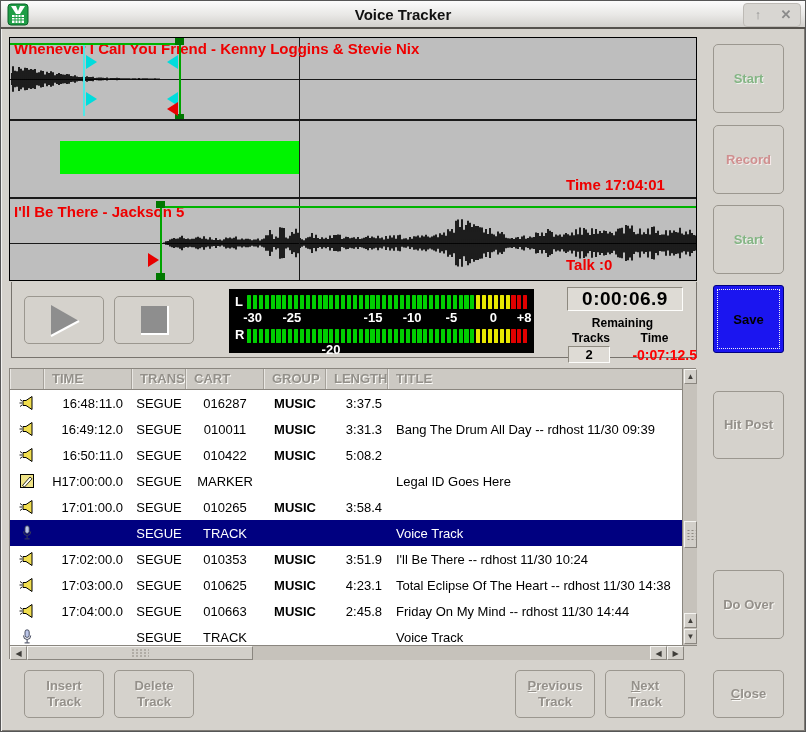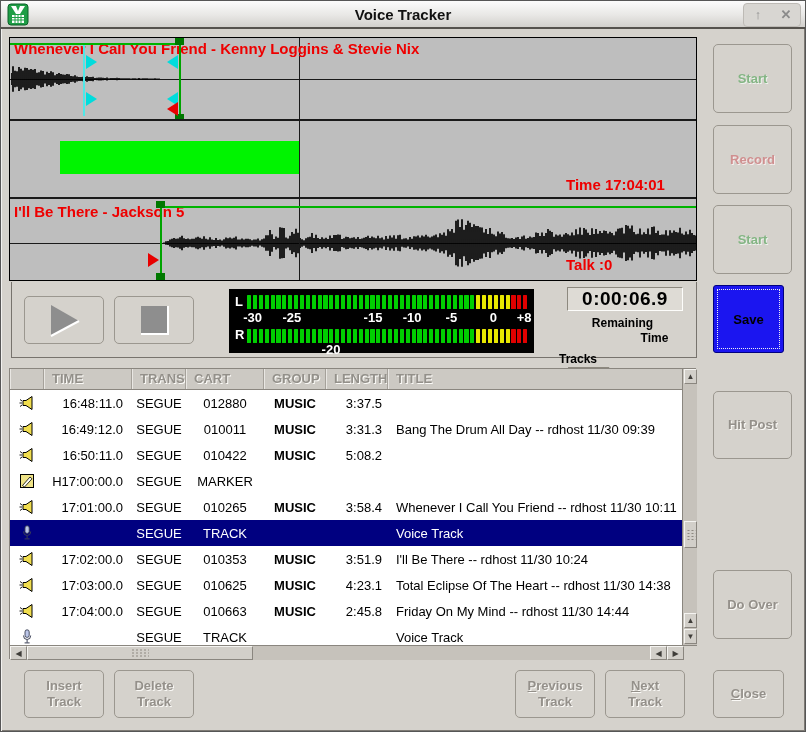--- a/index.html
+++ b/index.html
@@ -55,35 +55,35 @@
   .bars span { flex:1; border-radius:0.5px; }
   #meter-scale { position:absolute; left:18px; top:21px; width:280px; height:16px; }
   #meter-scale b { position:absolute; transform:translateX(-50%); color:#fff; font-size:13px; font-weight:bold; }
 
   #elapsed { position:absolute; left:566px; top:286px; width:116px; height:24px; background:#dedbd5;
     border:1px solid; border-color:#8d897f #fdfdfb #fdfdfb #8d897f; text-align:center;
     font-size:19px; font-weight:bold; color:#000; line-height:22px; letter-spacing:0.5px; }
   #remaining { position:absolute; left:545px; top:315px; width:153px; font-size:12px; font-weight:bold; color:#000; }
   #remaining .rem-title { text-align:center; margin-bottom:1px; }
   #rem-heads { display:flex; }
-  #rem-heads span:first-child { width:64px; text-align:center;margin-top:21px; }
+  #rem-heads span:first-child { width:64px; text-align:right; }
   #rem-heads span:last-child { flex:1; text-align:center; }
   #rem-vals { display:flex; margin-top:1px; align-items:center; }
   #tracks-box { margin-left:22px; width:42px; height:17px; background:#dedbd5; border:1px solid;
     border-color:#8d897f #fdfdfb #fdfdfb #8d897f; text-align:center; font-weight:bold; font-size:13px; line-height:15px; }
   #rem-time { flex:1; text-align:right; color:#ff0000; font-size:14px; font-weight:bold; padding-right:2px; }
 
   
   .graybtn { position:absolute; background:#d5d2cc; border:1px solid #9b978f; border-radius:5px;
     display:flex; flex-direction:column; align-items:center; justify-content:center;
     font-size:13px; font-weight:bold; line-height:16px; text-align:center; }
   .eng { color:#94908a; text-shadow:1px 1px 0 #fbfaf7; }
   .gtext { color:#84b584; text-shadow:1px 1px 0 #eef3ee; }
   .rtext { color:#cf8f8f; text-shadow:1px 1px 0 #f6eded; }
-  .rightcol { left:712px; width:79px; height:69px;align-items:center; }
+  .rightcol { left:712px; width:71px; height:69px;align-items:center; }
   #btn-save { left:712px; width:71px; height:68px; top:284px; position:absolute; background:#1b15f0;
     border:1px solid #000080; border-radius:3px; color:#000; font-weight:bold; font-size:13px;
     display:flex; align-items:center; justify-content:center; outline:1px dotted #efefef; outline-offset:-5px; }
   .u { text-decoration:underline; }
 
   
   #logtable { position:absolute; left:8px; top:367px; width:687px; height:291px; background:#fff;
     border:1px solid #8a867f; }
   #thead { position:absolute; left:0; top:0; width:672px; height:21px; background:#ccc9c3; display:flex;
     border-bottom:1px solid #8a867f; }
@@ -353,21 +353,21 @@
     <div class="hc hctitle" style="border-right:none">TITLE</div>
   </div>
   <div id="tbody">
       <div class="trow">
         <div class="c ci"><svg width="16" height="16" viewBox="0 0 16 16">
             <polygon points="13,1.5 13,14.5 7,10.5 4,10.5 4,5.5 7,5.5" fill="#f0dd4e" stroke="#000" stroke-width="1"></polygon>
             <path d="M3 6 L1 4.5 M3 8 L0.5 8 M3 10 L1 11.5" stroke="#000" stroke-width="0.9" fill="none"></path>
           </svg></div>
         <div class="c ctime">16:48:11.0</div>
         <div class="c ctrans">SEGUE</div>
-        <div class="c ccart">012880</div>
+        <div class="c ccart">016287</div>
         <div class="c cgroup">MUSIC</div>
         <div class="c clen">3:37.5</div>
       </div>
       <div class="trow">
         <div class="c ci"><svg width="16" height="16" viewBox="0 0 16 16">
             <polygon points="13,1.5 13,14.5 7,10.5 4,10.5 4,5.5 7,5.5" fill="#f0dd4e" stroke="#000" stroke-width="1"></polygon>
             <path d="M3 6 L1 4.5 M3 8 L0.5 8 M3 10 L1 11.5" stroke="#000" stroke-width="0.9" fill="none"></path>
           </svg></div>
         <div class="c ctime">16:49:12.0</div>
         <div class="c ctrans">SEGUE</div>
@@ -390,32 +390,32 @@
       <div class="trow">
         <div class="c ci"><svg width="16" height="16" viewBox="0 0 16 16">
             <rect x="1.5" y="1.5" width="13" height="13" fill="#efe387" stroke="#000"></rect>
             <path d="M3.5 12.5 L11 4 l2 1.8 L5.5 14 z" fill="#fdfdf4" stroke="#000" stroke-width="0.8"></path>
           </svg></div>
         <div class="c ctime">H17:00:00.0</div>
         <div class="c ctrans">SEGUE</div>
         <div class="c ccart">MARKER</div>
         <div class="c cgroup"></div>
         <div class="c clen"></div>
+        <div class="c ctitle">Legal ID Goes Here</div>
       </div>
       <div class="trow">
         <div class="c ci"><svg width="16" height="16" viewBox="0 0 16 16">
             <polygon points="13,1.5 13,14.5 7,10.5 4,10.5 4,5.5 7,5.5" fill="#f0dd4e" stroke="#000" stroke-width="1"></polygon>
             <path d="M3 6 L1 4.5 M3 8 L0.5 8 M3 10 L1 11.5" stroke="#000" stroke-width="0.9" fill="none"></path>
           </svg></div>
         <div class="c ctime">17:01:00.0</div>
         <div class="c ctrans">SEGUE</div>
         <div class="c ccart">010265</div>
         <div class="c cgroup">MUSIC</div>
         <div class="c clen">3:58.4</div>
-        <div class="c ctitle">Whenever I Call You Friend -- rdhost 11/30 10:11</div>
       </div>
       <div class="trow sel">
         <div class="c ci"><svg width="16" height="16" viewBox="0 0 16 16">
             <rect x="6" y="0.8" width="4.2" height="7.6" rx="2.1" fill="#bcc6e8" stroke="#3a3f55" stroke-width="0.9"></rect>
             <path d="M4.5 6.5 a3.6 4 0 0 0 7.2 0 M8.1 11 v2.6 M5.6 13.9 h5" stroke="#3a3f55" stroke-width="1" fill="none"></path>
           </svg></div>
         <div class="c ctime"></div>
         <div class="c ctrans">SEGUE</div>
         <div class="c ccart">TRACK</div>
         <div class="c cgroup"></div>

